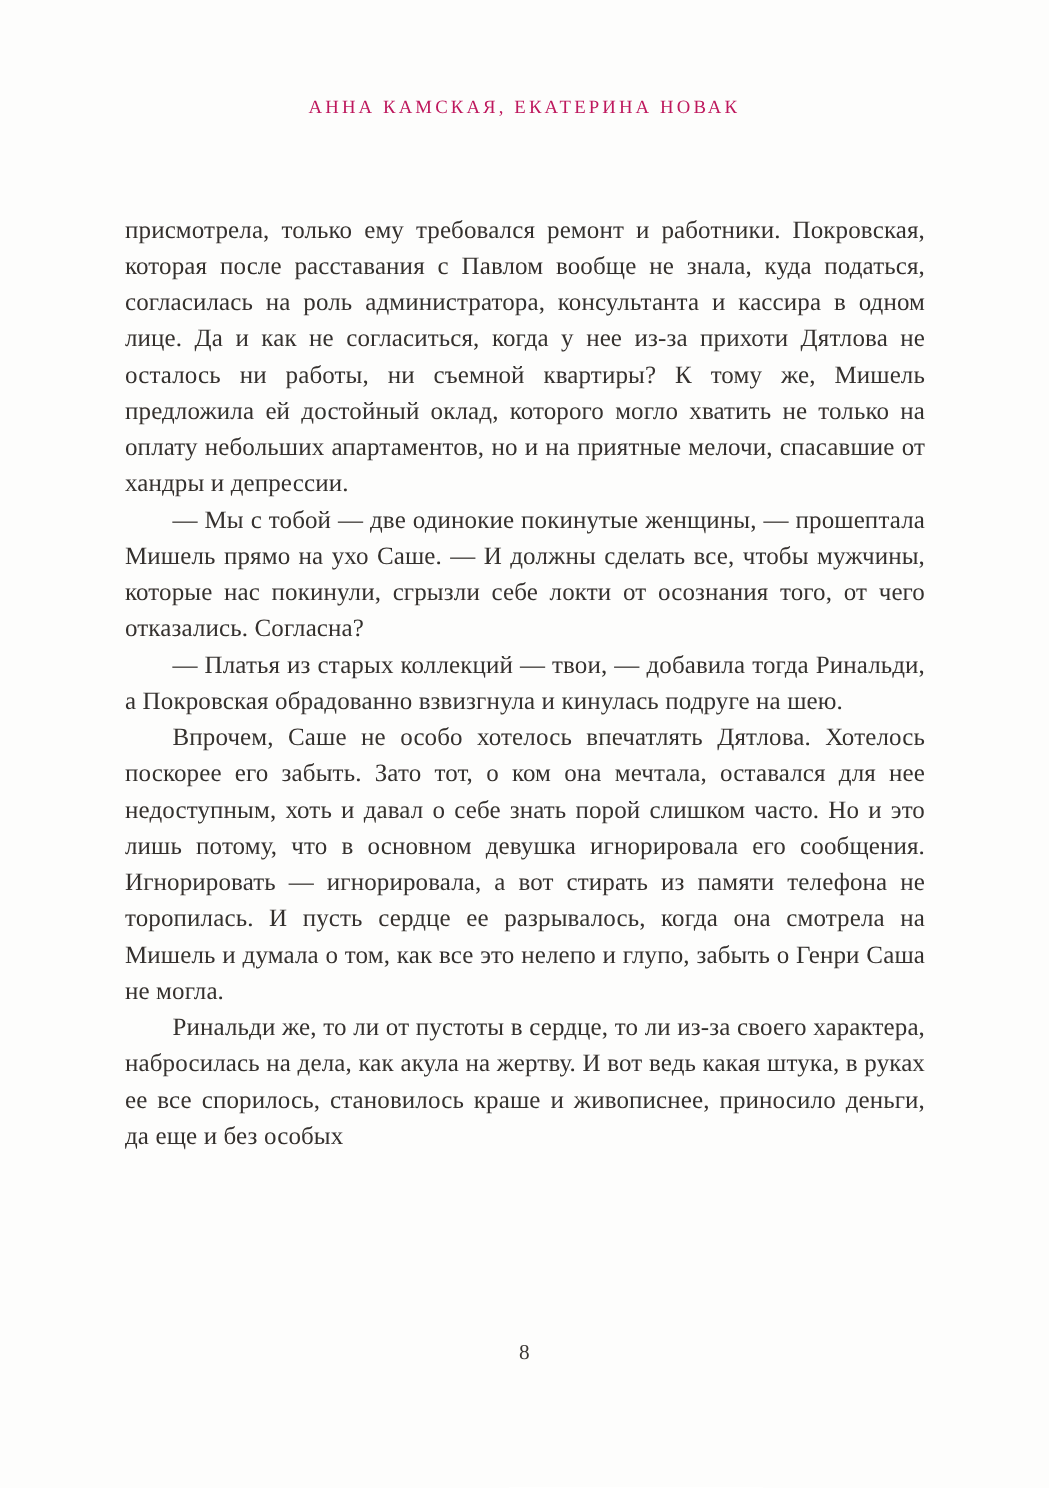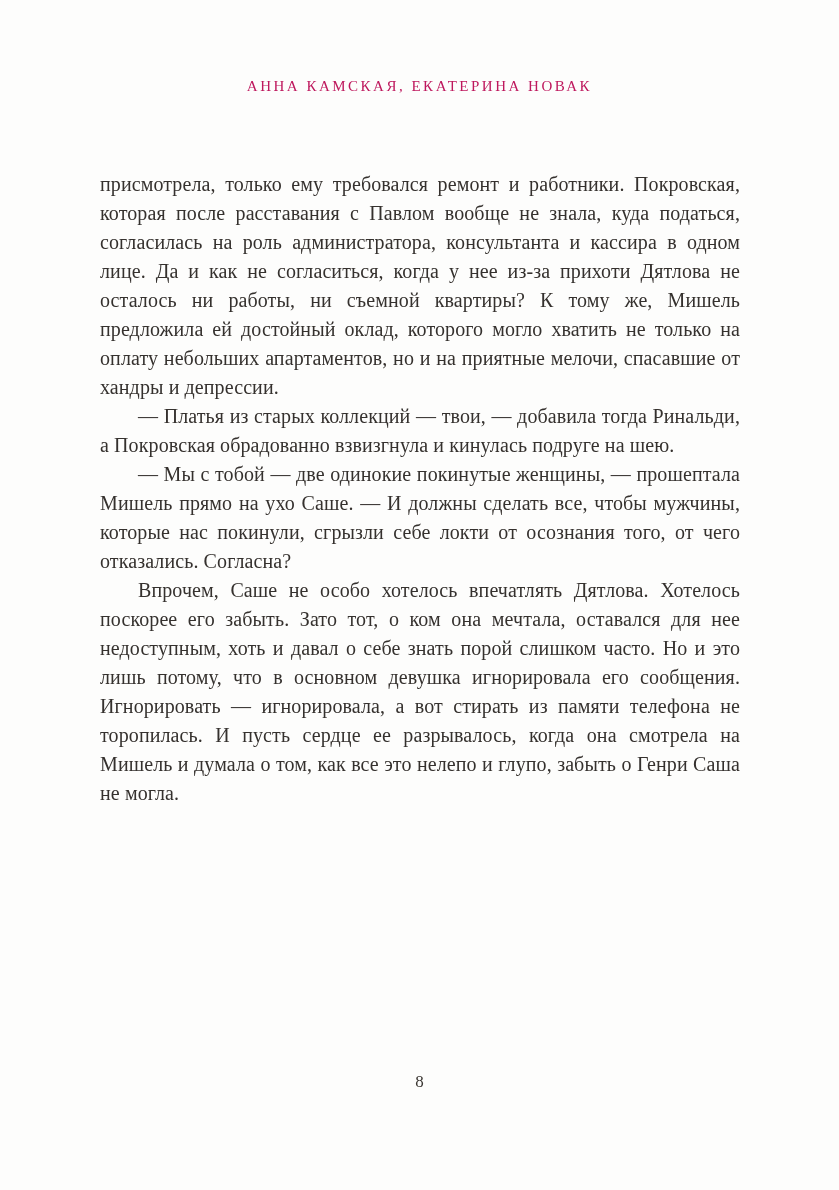--- a/index.html
+++ b/index.html
@@ -58,20 +58,21 @@
 </style>
 </head>
 <body>
 
 <div class="page">
 
   <div class="running-header">АННА КАМСКАЯ, ЕКАТЕРИНА НОВАК</div>
 
   <div class="text-block">
     <p class="para no-indent">присмотрела, только ему требовался ремонт и работники. Покровская, которая после расставания с Павлом вообще не знала, куда податься, согласилась на роль администратора, консультанта и кассира в одном лице. Да и как не согласиться, когда у нее из-за прихоти Дятлова не осталось ни работы, ни съемной квартиры? К тому же, Мишель предложила ей достойный оклад, которого могло хватить не только на оплату небольших апартаментов, но и на приятные мелочи, спасавшие от хандры и депрессии.</p>
+    <p class="para">— Мы с тобой — две одинокие покинутые женщины, — прошептала Мишель прямо на ухо Саше. — И должны сделать все, чтобы мужчины, которые нас покинули, сгрызли себе локти от осознания того, от чего отказались. Согласна?</p>
     <p class="para">— Платья из старых коллекций — твои, — добавила тогда Ринальди, а Покровская обрадованно взвизгнула и кинулась подруге на шею.</p>
-    <p class="para">— Мы с тобой — две одинокие покинутые женщины, — прошептала Мишель прямо на ухо Саше. — И должны сделать все, чтобы мужчины, которые нас покинули, сгрызли себе локти от осознания того, от чего отказались. Согласна?</p>
     <p class="para">Впрочем, Саше не особо хотелось впечатлять Дятлова. Хотелось поскорее его забыть. Зато тот, о ком она мечтала, оставался для нее недоступным, хоть и давал о себе знать порой слишком часто. Но и это лишь потому, что в основном девушка игнорировала его сообщения. Игнорировать — игнорировала, а вот стирать из памяти телефона не торопилась. И пусть сердце ее разрывалось, когда она смотрела на Мишель и думала о том, как все это нелепо и глупо, забыть о Генри Саша не могла.</p>
+    <p class="para">Ринальди же, то ли от пустоты в сердце, то ли из-за своего характера, набросилась на дела, как акула на жертву. И вот ведь какая штука, в руках ее все спорилось, становилось краше и живописнее, приносило деньги, да еще и без особых</p>
   </div>
 
   <div class="page-number">8</div>
 
 </div>
 
 </body></html>

